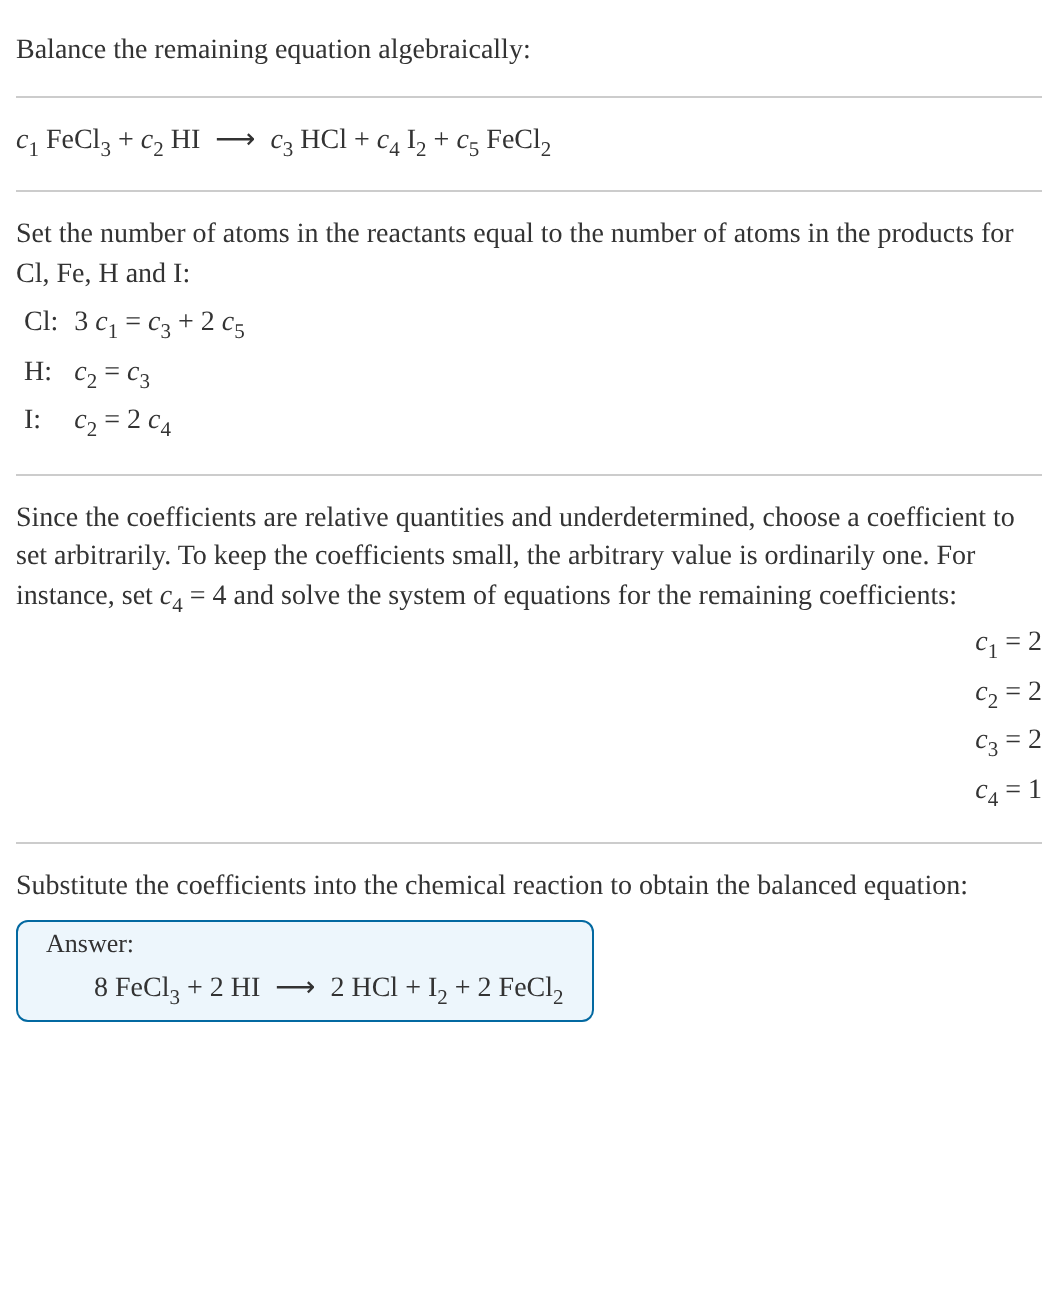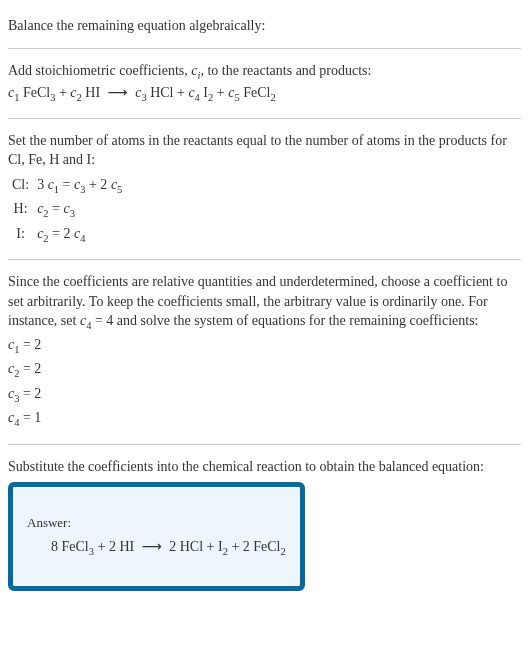--- a/index.html
+++ b/index.html
@@ -33,30 +33,31 @@
     }
     .eqtable {
       border-collapse: collapse;
       margin-top: 4px;
     }
     .eqtable td {
       padding: 1px 4px;
       vertical-align: top;
     }
     .eqtable td:first-child {
-      text-align: center;
+      text-align: left;
     }
     .coef-list div {
       padding: 1px 0;
+      text-align: right;
     }
     .answer-box {
       background: #edf6fc;
-      border: 5px solid #0369a1;
+      border: 1px solid #0369a1;
       border-radius: 6px;
-      padding: 27px 14px;
+      padding: 2px 14px;
       display: inline-block;
       margin-top: 6px;
     }
     .answer-label {
       font-size: 13px;
       margin-bottom: 4px;
     }
     .answer-eq {
       padding-left: 24px;
     }
@@ -67,23 +68,20 @@
 </head>
 <body>
 
 <div class="section">
   <div>Balance the remaining equation algebraically:</div>
 </div>
 
 <hr>
 
 <div class="section">
-  <div>
-    <span>Add stoichiometric coefficients, </span><span class="ital">c</span><span class="sub">i</span><span>, to the reactants and products:</span>
-  </div>
   <div>
     <span class="ital">c</span><span class="subn">1</span><span> FeCl</span><span class="subn">3</span><span> + </span><span class="ital">c</span><span class="subn">2</span><span> HI </span><span class="arrow">⟶</span><span class="ital"> c</span><span class="subn">3</span><span> HCl + </span><span class="ital">c</span><span class="subn">4</span><span> I</span><span class="subn">2</span><span> + </span><span class="ital">c</span><span class="subn">5</span><span> FeCl</span><span class="subn">2</span>
   </div>
 </div>
 
 <hr>
 
 <div class="section">
   <div>Set the number of atoms in the reactants equal to the number of atoms in the products for Cl, Fe, H and I:</div>
   <table class="eqtable">

